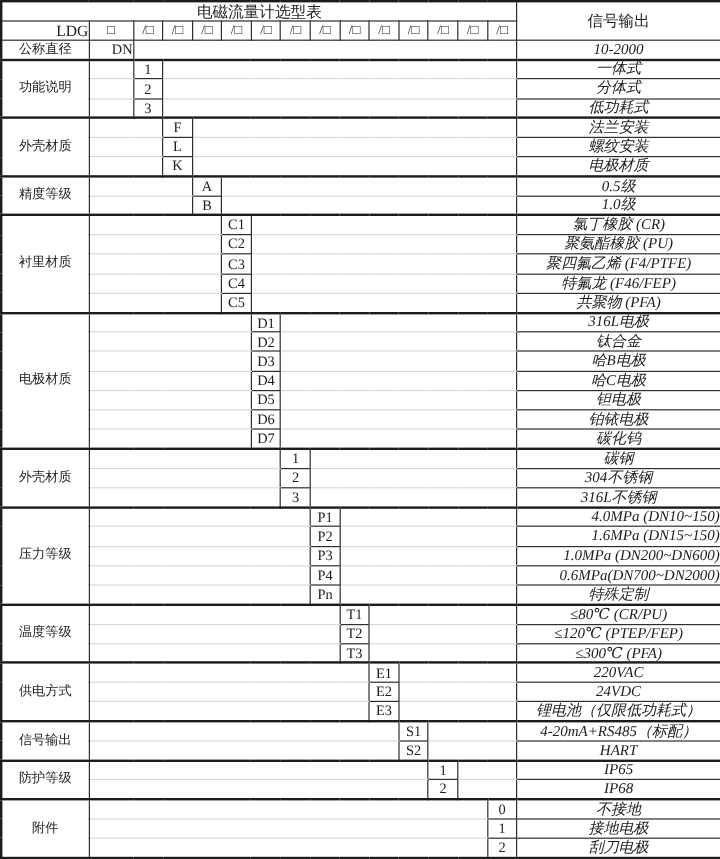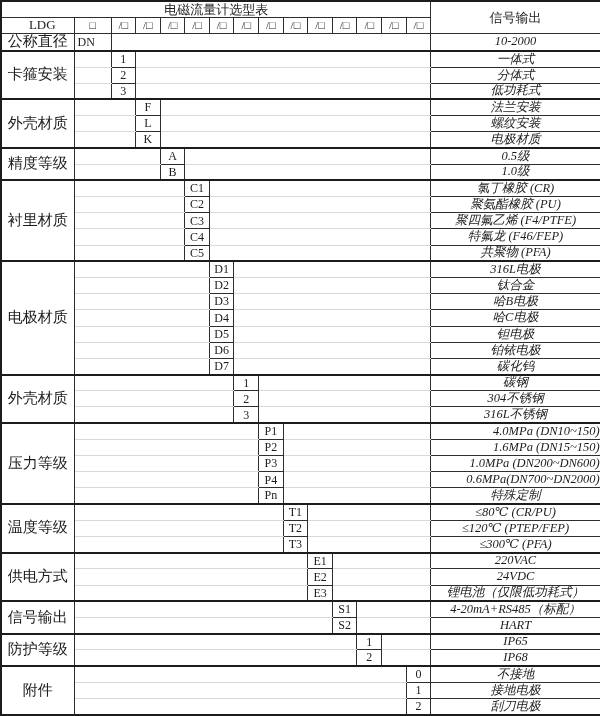--- a/index.html
+++ b/index.html
@@ -15,29 +15,29 @@
   tr{height:16px;}
   td{
     border:1px solid #2e2e2e;
     padding:0;margin:0;
     text-align:center;vertical-align:middle;
     font-size:13px;line-height:1.05;
     overflow:hidden;white-space:nowrap;
   }
   td.ttl{font-size:13px;}
   td.fn{font-size:13px;}
-  td.lbl{font-size:15px;}
+  td.lbl{font-size:11px;}
   td.code{font-size:12px;}
   td.box{font-size:11px;}
   td.desc{font-size:12.5px;font-style:italic;}
   td.sp{border-top-color:#d9d9d9;border-bottom-color:#d9d9d9;}
   tr.sec td{border-top:2px solid #1c1c1c;}
   td.alignl{text-align:right;padding-left:3px;}
-  td.ldg{text-align:center;padding-left:9px;}
-  td.dn{text-align:left;padding-left:3px;}
+  td.ldg{text-align:right;padding-left:9px;}
+  td.dn{text-align:right;padding-left:3px;}
 </style>
 </head>
 <body>
 
 <div class="page">
 <table class="sel">
 <colgroup>
   <col style="width:73px">
         <col style="width:37px">
   <col style="width:24.6px">
@@ -81,21 +81,21 @@
   </tr>
 
   <tr>
     <td class="lbl">公称直径</td>
     <td class="code dn">DN</td>
     <td colspan="13"></td>
     <td class="desc">10-2000</td>
   </tr>
 
   <tr class="sec">
-    <td class="lbl" rowspan="3">卡箍安装</td>
+    <td class="lbl" rowspan="3">功能说明</td>
     <td class="sp"></td>
     <td class="code">1</td>
     <td class="sp" colspan="12"></td>
     <td class="desc">一体式</td>
   </tr>
   <tr>
     <td class="sp"></td>
     <td class="code">2</td>
     <td class="sp" colspan="12"></td>
     <td class="desc">分体式</td>

